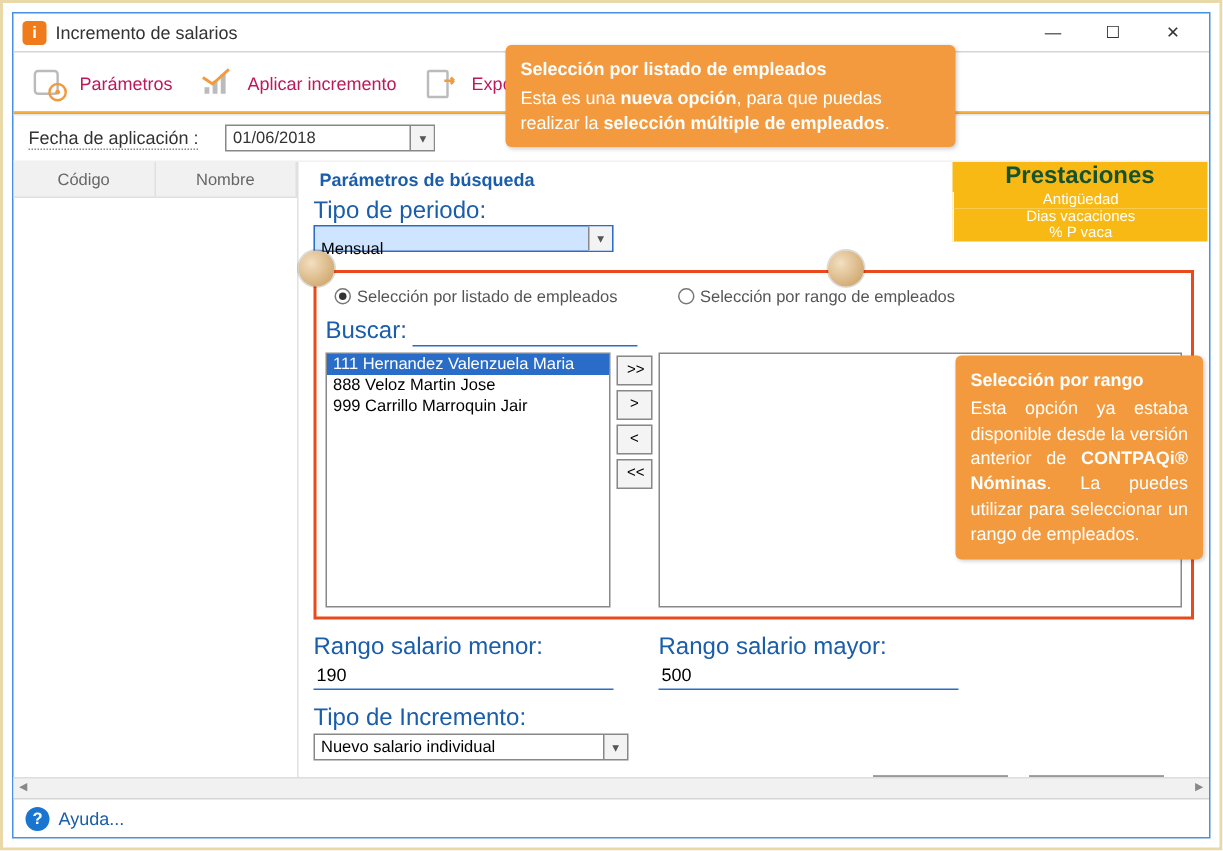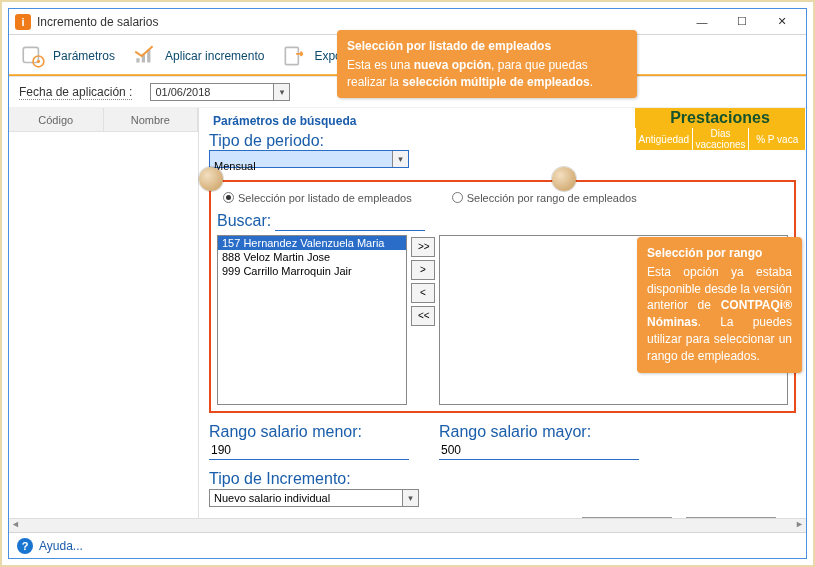--- a/index.html
+++ b/index.html
@@ -4,21 +4,21 @@
 <style>
   * { box-sizing: border-box; font-family: "Segoe UI", Tahoma, sans-serif; }
   body { margin: 0; background: #fff; }
   .frame { width: 815px; height: 567px; border: 2px solid #e9d8a8; position: relative; overflow: hidden; background: #fff; }
   .window { position: absolute; left: 6px; top: 6px; right: 6px; bottom: 6px; border: 1px solid #4a90e2; background: #fff; display: flex; flex-direction: column; }
   .titlebar { height: 26px; display: flex; align-items: center; padding: 0 4px 0 6px; border-bottom: 1px solid #d5d5d5; font-size: 12px; color: #333; }
   .titlebar .appicon { width: 16px; height: 16px; background: #f07b1a; border-radius: 3px; margin-right: 6px; display:flex;align-items:center;justify-content:center;color:#fff;font-weight:bold;font-size:11px;}
   .titlebar .spacer { flex: 1; }
   .winbtn { width: 40px; height: 22px; display:flex; align-items:center; justify-content:center; font-size:11px; color:#333; }
   .toolbar { height: 42px; border-bottom: 1px solid #e7e7e7; display: flex; align-items: center; gap: 16px; padding: 0 10px; position:relative; }
-  .tbtn { display: flex; align-items: center; gap: 6px; color: #0c4a6e; font-size: 12px; }
+  .tbtn { display: flex; align-items: center; gap: 6px; color: #be185d; font-size: 12px; }
   .tbtn .ic { width: 28px; height: 28px; display:flex; align-items:center; justify-content:center; }
   .date-row { padding: 6px 10px; display: flex; align-items: center; gap: 18px; font-size: 12px; color:#333; border-bottom:1px solid #f0f0f0;}
   .date-row label { color:#333; }
   .body { flex: 1; display: flex; position:relative; overflow:hidden; }
   .leftcols { width: 190px; border-right: 1px solid #e0e0e0; }
   .colhdrs { display:flex; height: 24px; background:#f1f1f1; font-size:11px; color:#666; border-bottom:1px solid #e0e0e0; }
   .colhdrs div { flex:1; display:flex; align-items:center; justify-content:center; border-right:1px solid #e0e0e0; }
   .params-panel { flex:1; position:relative; padding: 0 10px 8px 10px; }
   .group-title { color:#1a5dab; font-size:12px; font-weight:bold; position:relative; top:3px; background:#fff; padding:0 4px; }
   .label-blue { color:#1a5dab; font-size:16px; }
@@ -38,21 +38,21 @@
   .move-btns button { width:24px; height:20px; font-size:10px; border:1px solid #888; background:#f4f4f4; }
   .ranges { display:flex; gap:30px; margin-top:10px; }
   .ranges .col { display:flex; flex-direction:column; }
   .underline-field { border:none; border-bottom:1px solid #2a6dc9; font-size:12px; padding:2px 2px; width:200px; }
   .inc-row { margin-top:10px; }
   .wide-combo { width: 210px; }
   .dlg-btns { display:flex; gap:14px; justify-content:flex-end; padding:10px 20px 4px 0; }
   .dlg-btns button { min-width:90px; height:24px; font-size:12px; border:1px solid #999; background:#4d7c0f; }
   .prest { position:absolute; right:1px; top:0; width:170px; }
   .prest .ph { background:#f8b914; color:#14532d; font-size:16px; font-weight:bold; text-align:center; height:20px; line-height:20px; }
-  .prest .row { display:flex; height:22px; }
+  .prest .row { display:flex; height:22px;flex-direction:column; }
   .prest .row div { flex:1; font-size:10px; color:#fff; background:#f8b914; border-left:1px solid #fff; display:flex;align-items:center;justify-content:center; padding:0 2px; text-align:center;}
   .helpbar { height:26px; border-top:1px solid #d5d5d5; display:flex; align-items:center; gap:6px; padding:0 8px; font-size:12px; color:#1a5dab; }
   .helpbar .qm { width:16px; height:16px; border-radius:50%; background:#1a75d1; color:#fff; font-size:11px; font-weight:bold; display:flex;align-items:center;justify-content:center;}
   .hscroll { height:14px; background:#f1f1f1; border-top:1px solid #ddd; position:relative; }
   .hscroll::before, .hscroll::after { content:"◄"; position:absolute; left:2px; top:0; font-size:9px; color:#888; }
   .hscroll::after { content:"►"; left:auto; right:2px; }
   
   .callout { position:absolute; background:#f39a3e; color:#fff; border-radius:4px; padding:8px 10px; font-size:12px; line-height:1.4; box-shadow:1px 1px 3px rgba(0,0,0,.2); }
   .callout .ct { font-weight:bold; display:block; margin-bottom:2px; }
   .dot-marker { position:absolute; width:24px; height:24px; border-radius:50%; background:radial-gradient(circle at 35% 35%, #f3dfc0, #c79a5a); box-shadow:0 0 0 1px rgba(0,0,0,.15); }
@@ -146,21 +146,21 @@
             </label>
           </div>
 
           <div style="display:flex; align-items:center; gap:4px; margin-bottom:4px;">
             <span class="label-blue">Buscar:</span>
             <input type="text" class="underline-field" style="width: 150px;" value="">
           </div>
 
           <div class="dual">
             <div class="listbox">
-              <div class="item sel">157 Hernandez Valenzuela Maria</div>
+              <div class="item sel">111 Hernandez Valenzuela Maria</div>
               <div class="item">888 Veloz Martin Jose</div>
               <div class="item">999 Carrillo Marroquin Jair</div>
             </div>
             <div class="move-btns">
               <button>&gt;&gt;</button>
               <button>&gt;</button>
               <button>&lt;</button>
               <button>&lt;&lt;</button>
             </div>
             <div class="listbox" style="flex:1; min-width:190px;"></div>

